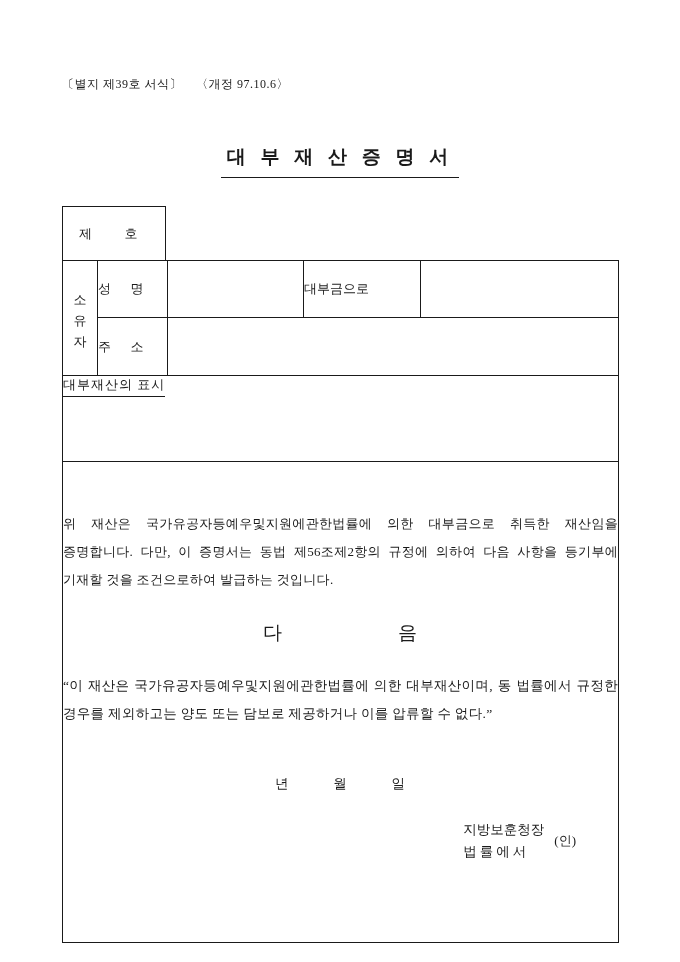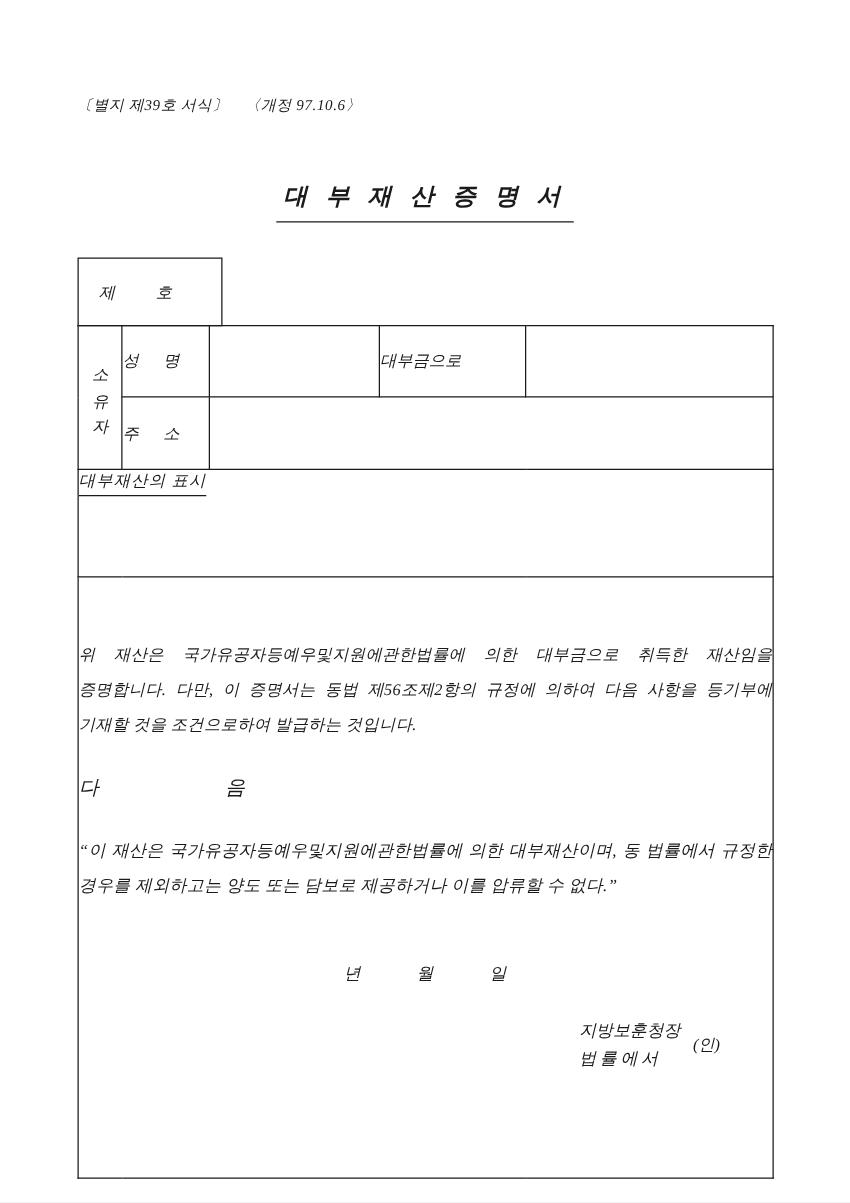--- a/index.html
+++ b/index.html
@@ -15,21 +15,20 @@
     background: #ffffff;
     font-family: "Liberation Serif", "DejaVu Serif", serif;
     color: #1a1a1a;
     box-sizing: border-box;
   }
   .content {
     position: absolute;
     left: 62px;
     top: 0;
     width: 556px;
-    font-style: italic;
   }
   .form-note {
     padding-top: 76px;
     font-size: 12px;
     letter-spacing: 0.5px;
     display: flex;
     gap: 14px;
   }
   .title-wrap {
     text-align: center;
@@ -40,21 +39,21 @@
     font-size: 19px;
     font-weight: bold;
     letter-spacing: 5px;
     padding: 0 6px 7px 6px;
     border-bottom: 1.5px solid #1a1a1a;
     white-space: pre;
     margin-top: 25px;
   }
   .doc-no-box {
     margin-top: 28px;
-    width: 116px;
+    width: 104px;
     height: 55px;
     border: 1px solid #1a1a1a;
     box-sizing: border-box;
     display: flex;
     align-items: center;
     padding-left: 16px;
     font-size: 13px;
     white-space: pre;
   }
   table.main {
@@ -107,21 +106,22 @@
   .body-paragraph {
     margin-top: 48px;
     font-size: 13px;
     line-height: 28px;
     text-align: justify;
     letter-spacing: 0.3px;
     word-break: keep-all;
   }
   .daum-line {
     margin-top: 26px;
-    font-size: 16px;
+    text-align: center;
+    font-size: 19px;
     white-space: pre;
     letter-spacing: 1px;
   }
   .quote-paragraph {
     margin-top: 26px;
     font-size: 13.5px;
     line-height: 28px;
     text-align: justify;
     letter-spacing: 0.3px;
     word-break: keep-all;

